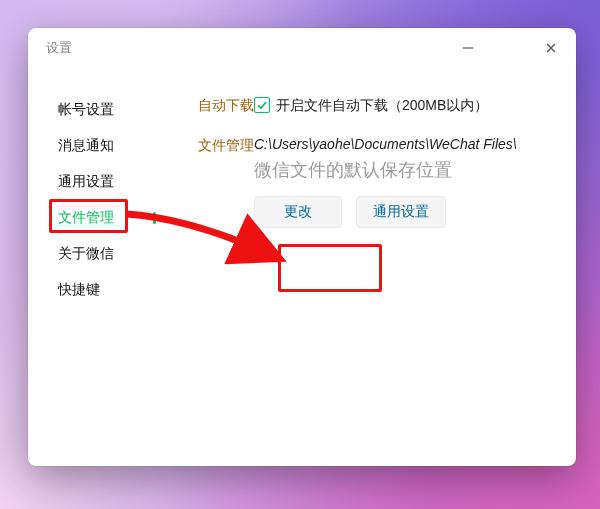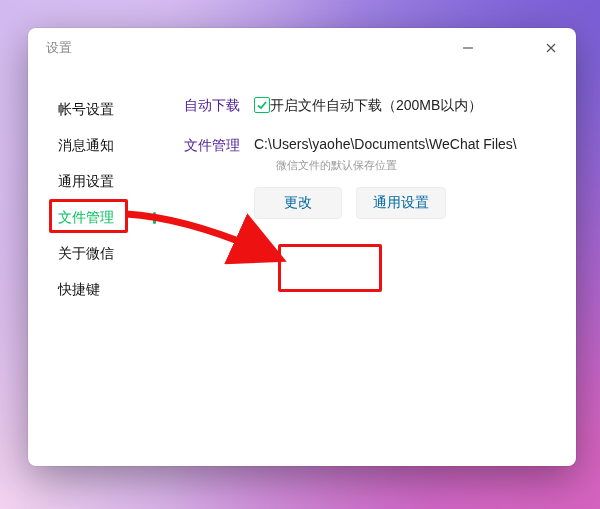--- a/index.html
+++ b/index.html
@@ -99,53 +99,55 @@
     color: #222;
   }
   .row {
     display: flex;
     align-items: flex-start;
     margin-bottom: 18px;
   }
   .row-label {
     width: 70px;
     flex: 0 0 70px;
-    color: #4c1d95;
+    color: #a16207;
     line-height: 22px;
+    text-align: right;
   }
   .row-body {
     flex: 1 1 auto;
   }
   .checkbox-row {
     display: flex;
     align-items: center;
+    gap: 6px;
     line-height: 22px;
   }
   .checkbox {
     width: 16px;
     height: 16px;
     border: 1px solid #07c160;
     border-radius: 2px;
     display: flex;
     align-items: center;
     justify-content: center;
     color: #07c160;
     background: #fff;
     box-sizing: border-box;
   }
   .checkbox svg { display: block; }
   .path-text {
     line-height: 20px;
     word-break: break-all;
+    font-style: italic;
   }
   .hint {
     color: #9a9a9a;
-    font-size: 11px;
+    font-size: 18px;
     margin-top: 4px;
-    margin-left: 22px;
   }
   .button-row {
     display: flex;
     gap: 14px;
     margin-top: 14px;
   }
   .btn {
     min-width: 88px;
     height: 32px;
     padding: 0 16px;

